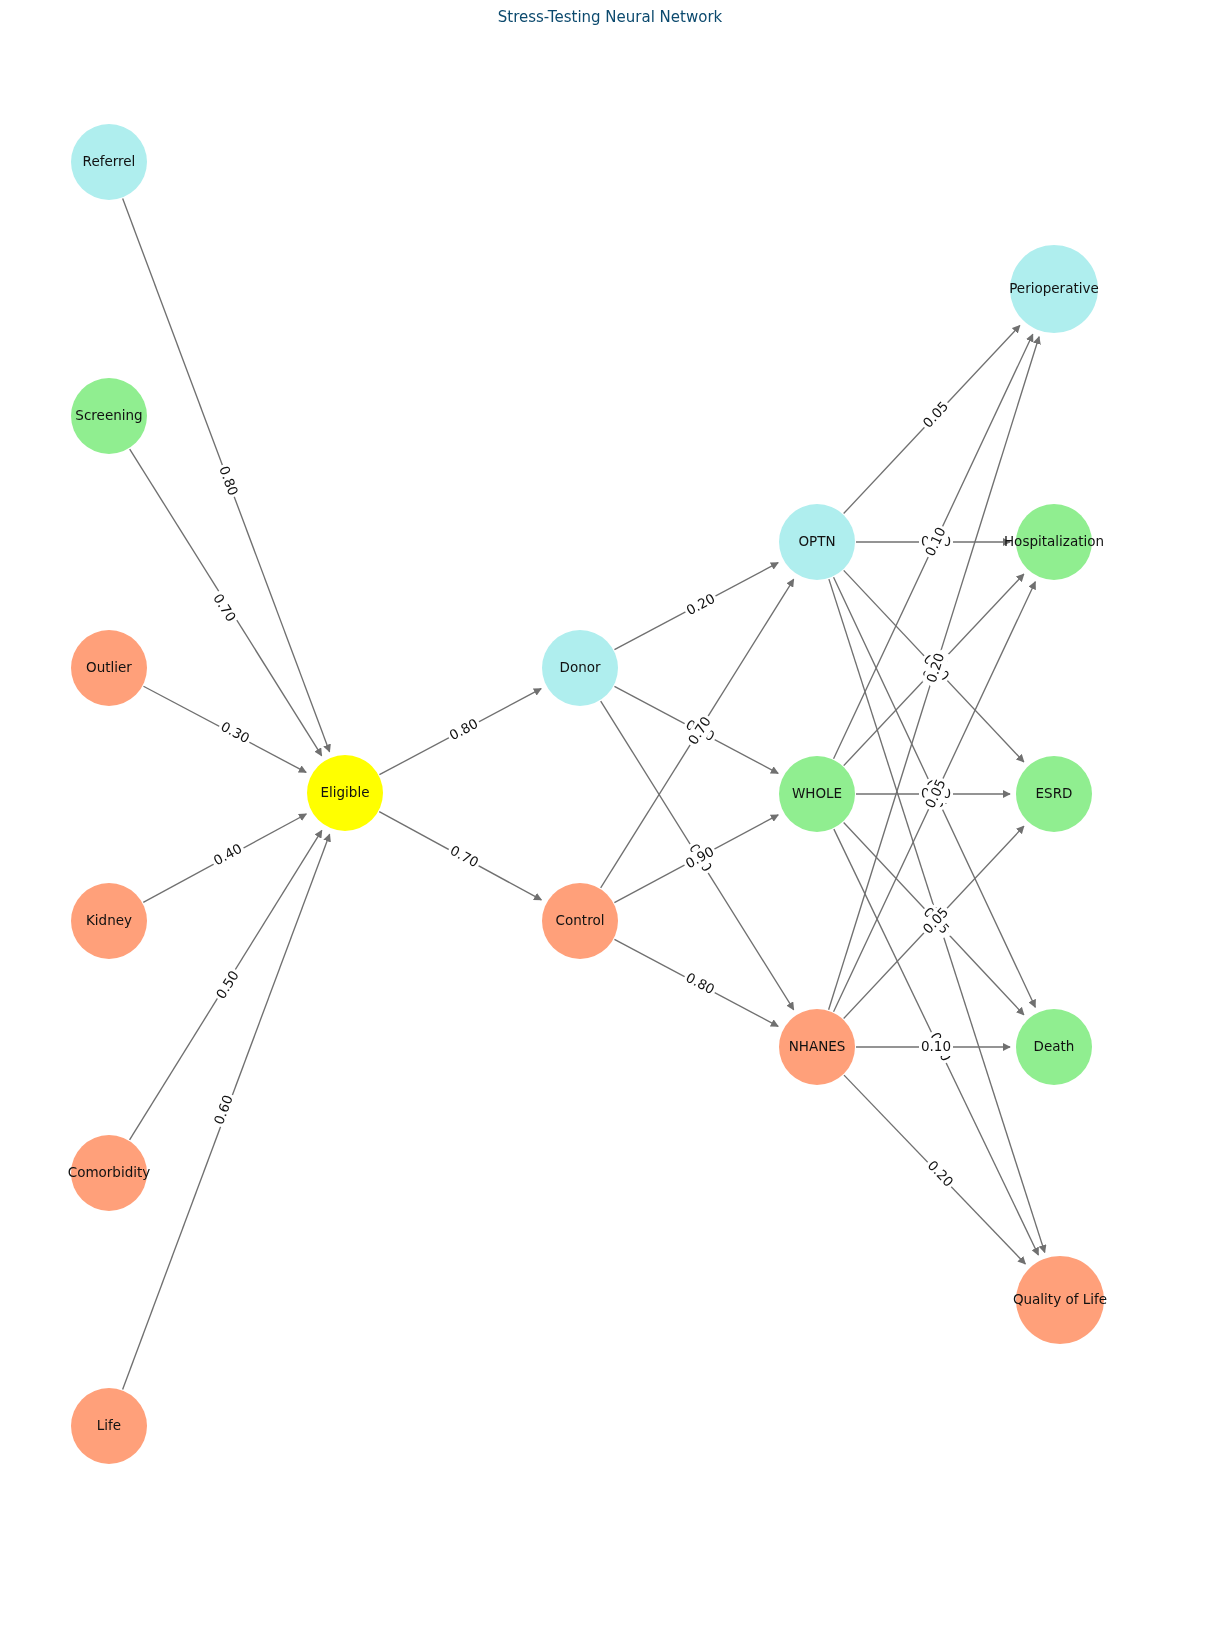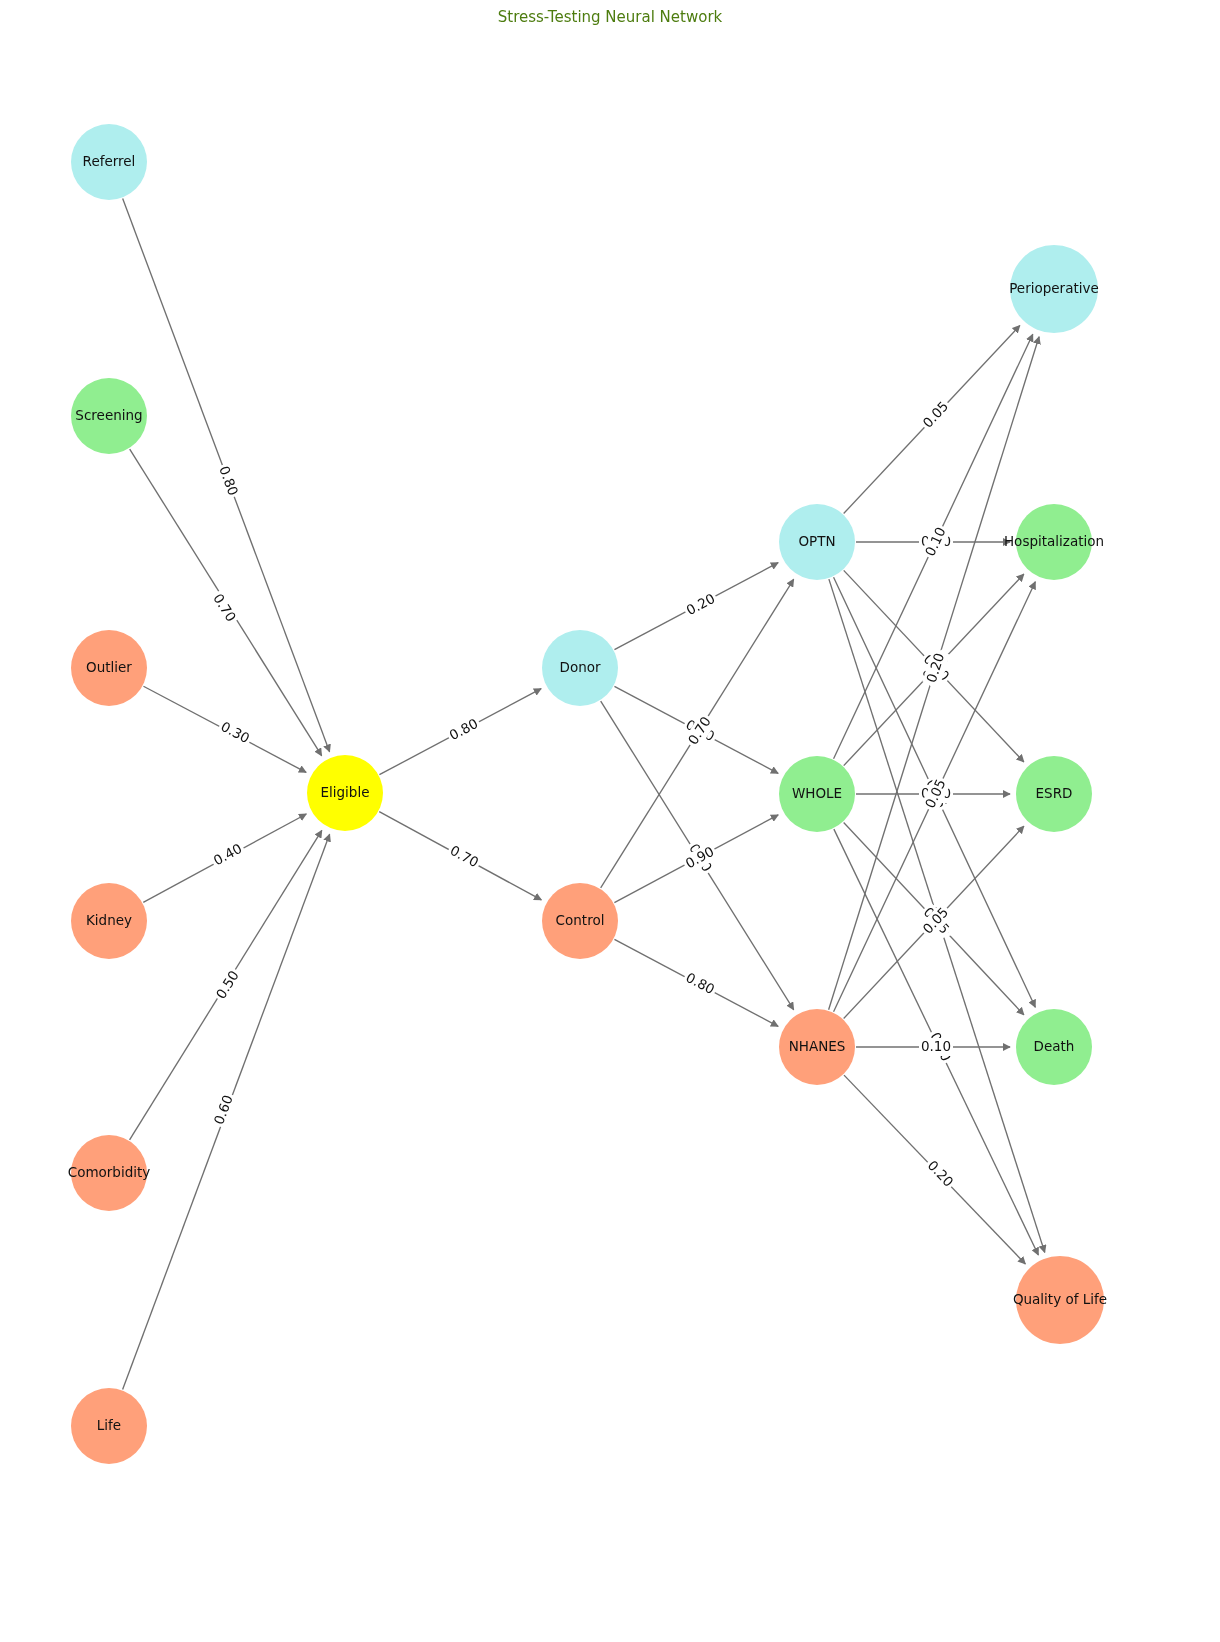--- a/index.html
+++ b/index.html
@@ -20,21 +20,21 @@
     width: 1220px;
     height: 1642px;
   }
   .title {
     position: absolute;
     left: 0;
     top: 8px;
     width: 1220px;
     text-align: center;
     font-size: 15px;
-    color: #4d7c0f;
+    color: #0c4a6e;
     font-family: "DejaVu Sans", sans-serif;
   }
   svg { display:block; }
   .node-circle { stroke: none; }
   .node-label {
     font-family: "DejaVu Sans", sans-serif;
     font-size: 13.5px;
     fill: #111111;
     text-anchor: middle;
     dominant-baseline: middle;

